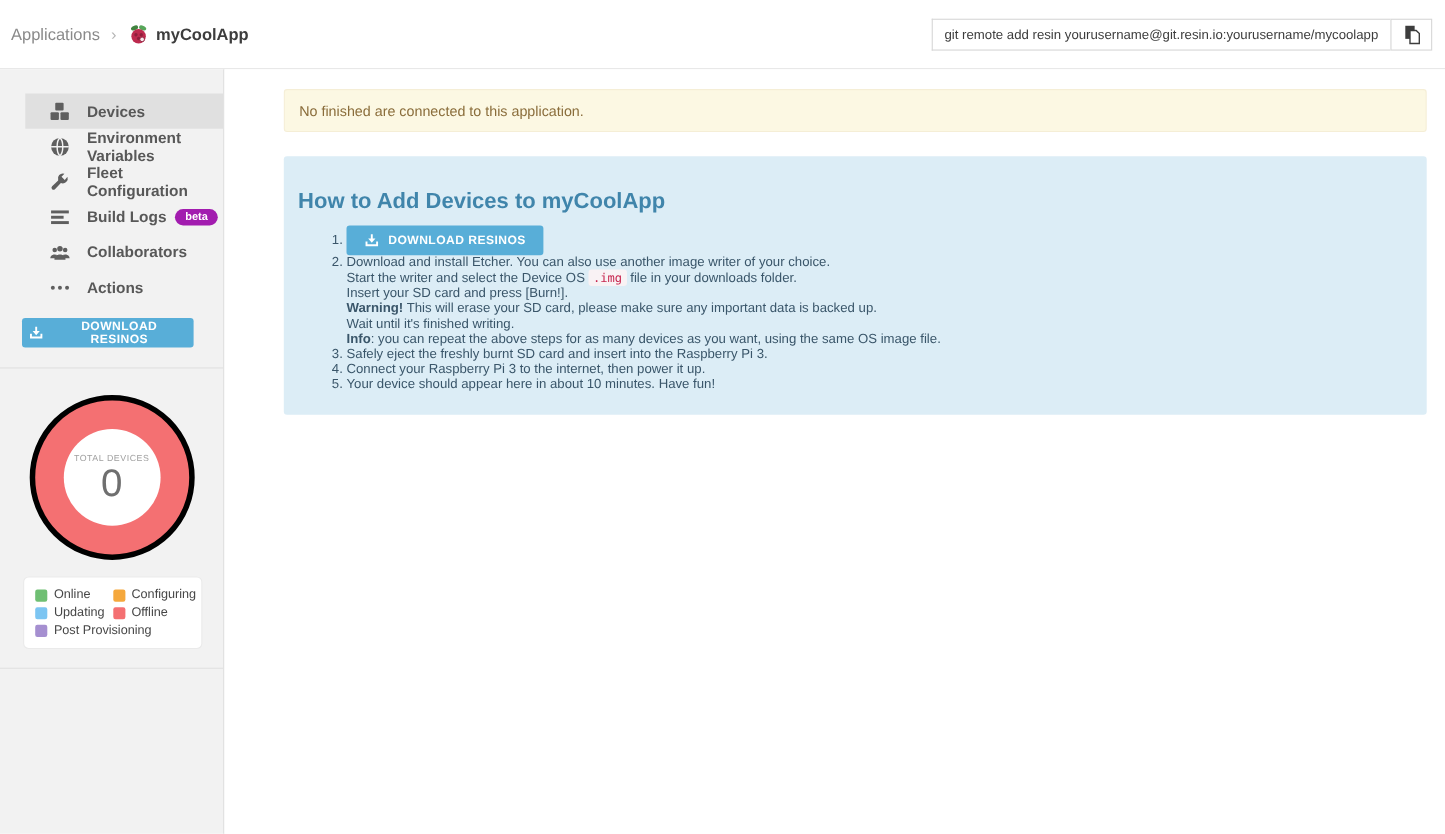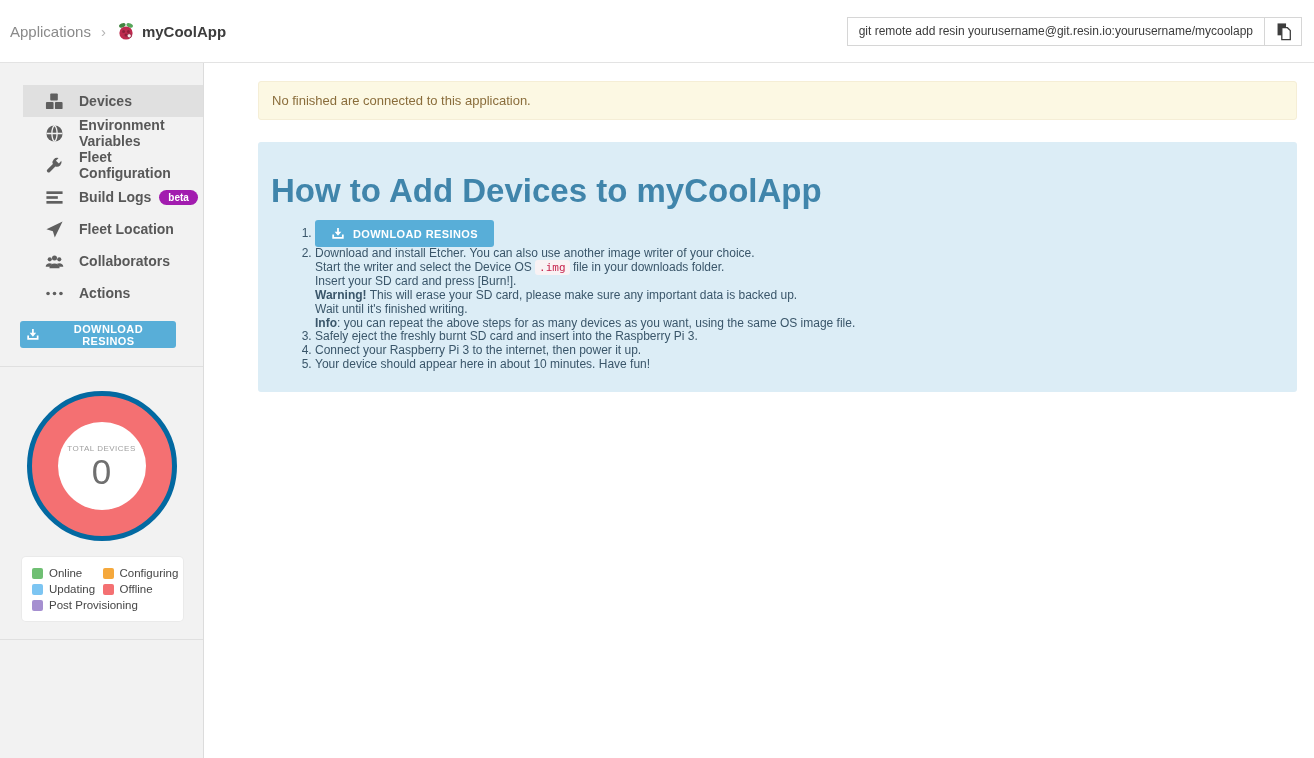--- a/index.html
+++ b/index.html
@@ -53,21 +53,21 @@
     background:#58aed8; color:#fff; font-family:inherit;
     font-size:11px; font-weight:bold; letter-spacing:.4px;
     display:flex; align-items:center; justify-content:center; cursor:pointer;
   }
   .dl-btn svg { width:14px; height:14px; margin-right:7px; }
   .side-divider { border:none; border-top:1px solid #e0e0e0; margin:18px 0 0 0; }
   
   .donut-wrap { display:flex; justify-content:center; margin-top:24px; }
   .donut {
     width:150px; height:150px; border-radius:50%;
-    background:#f47072; border:5px solid #0369a1;
+    background:#f47072; border:5px solid #000000;
     display:flex; align-items:center; justify-content:center;
   }
   .donut-hole {
     width:88px; height:88px; border-radius:50%; background:#fff;
     display:flex; flex-direction:column; align-items:center; justify-content:center;
   }
   .donut-label { font-size:8px; color:#a0a0a0; letter-spacing:.5px; margin-bottom:1px; }
   .donut-value { font-size:35px; color:#6f6f6f; line-height:1; }
   
   .legend {
@@ -81,21 +81,21 @@
   .alert-warning {
     background:#fcf8e3; border:1px solid #f5eed6; border-radius:3px;
     padding:11px 13px; font-size:13px; color:#8a6d3b;
   }
   
   .guide-panel {
     margin-top:22px; background:#dcedf6; border-radius:3px;
     padding:16px 14px 20px 13px;
   }
   .guide-title {
-    margin:14px 0 10px 0; font-size:33px; font-weight:bold; color:#4085ab;
+    margin:14px 0 10px 0; font-size:20px; font-weight:bold; color:#4085ab;
   }
   .guide-list { margin:0; padding-left:44px; font-size:12px; color:#3a566a; line-height:1.16; }
   .guide-list li { margin:0; }
   .li-button { margin-bottom:12px; }
   .step-btn {
     border:none; border-radius:3px; background:#58aed8; color:#fff;
     font-family:inherit; font-size:11px; font-weight:bold; letter-spacing:.4px;
     height:27px; padding:0 16px; display:inline-flex; align-items:center; cursor:pointer;
     vertical-align:middle;
   }
@@ -179,28 +179,20 @@
         <svg viewBox="0 0 20 20" fill="currentColor">
           <rect x="1.5" y="3.5" width="17" height="2.8"></rect>
           <rect x="1.5" y="8.6" width="12" height="2.8"></rect>
           <rect x="1.5" y="13.7" width="17" height="2.8"></rect>
         </svg>
       </span>
       <span>Build Logs</span>
       <span class="beta-badge">beta</span>
     </div>
 
-    <div class="nav-item">
-      <span class="nav-icon">
-        <svg viewBox="0 0 20 20" fill="currentColor">
-          <path d="M18.5 1.5L1.5 9.8l6.8 2 2 6.7 8.2-17z"></path>
-        </svg>
-      </span>
-      <span>Fleet Location</span>
-    </div>
 
     <div class="nav-item">
       <span class="nav-icon">
         <svg viewBox="0 0 22 19" fill="currentColor">
           <circle cx="5.5" cy="7" r="2.4"></circle>
           <circle cx="16.5" cy="7" r="2.4"></circle>
           <circle cx="11" cy="5.5" r="2.9"></circle>
           <path d="M.8 15.5c0-2.4 2.1-3.9 4.7-3.9 1 0 1.9.2 2.6.6a6.4 6.4 0 0 0-2 3.3H.8zM21.2 15.5h-5.3a6.4 6.4 0 0 0-2-3.3c.7-.4 1.6-.6 2.6-.6 2.6 0 4.7 1.5 4.7 3.9z"></path>
           <path d="M5.2 16.5c0-3 2.6-4.8 5.8-4.8s5.8 1.8 5.8 4.8v.8H5.2z"></path>
         </svg>

